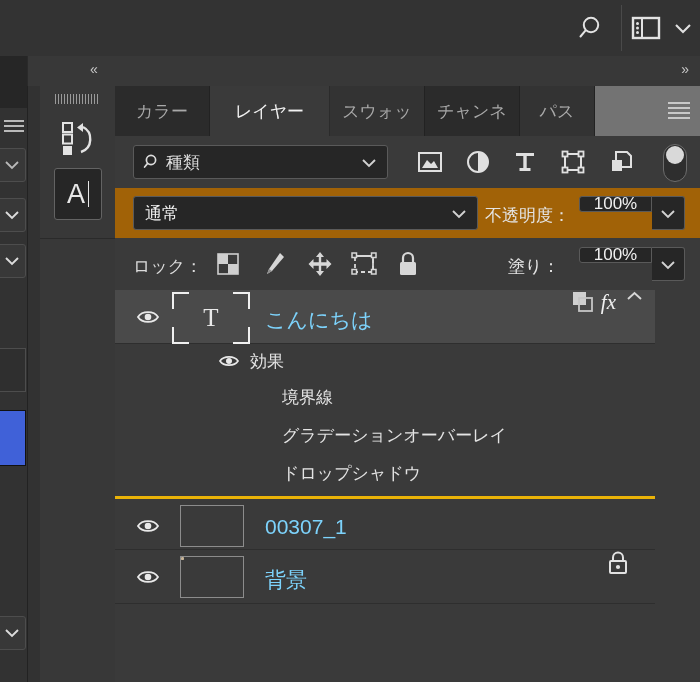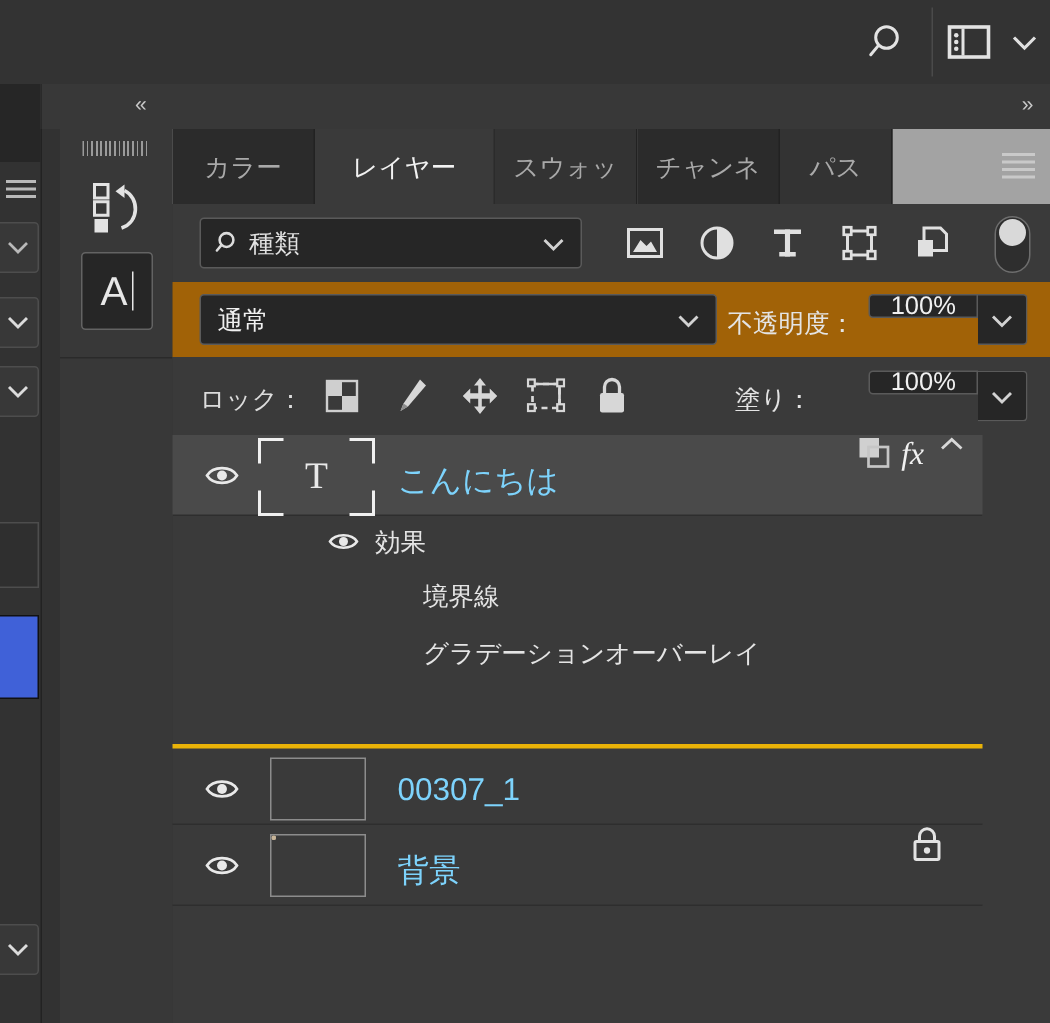--- a/index.html
+++ b/index.html
@@ -105,21 +105,21 @@
   .panel{
     position:absolute;left:115px;top:86px;width:585px;height:596px;
     background:#3a3a3a;
   }
   .panel-scroll-gap{
     position:absolute;left:540px;top:0;width:45px;height:596px;background:#323232;
   }
 
   
   .tabbar{
-    position:absolute;left:0;top:0;width:585px;height:50px;background:#a3a3a3;
+    position:absolute;left:0;top:0;width:585px;height:50px;background:#737373;
   }
   .tabs{position:absolute;left:0;top:0;height:50px;display:flex;}
   .tab{
     height:50px;display:flex;align-items:center;justify-content:center;
     font-size:17px;color:#a9a9a9;background:#2b2b2b;
     border-right:1px solid #222;box-sizing:border-box;padding:0 9px;
     white-space:nowrap;overflow:hidden;
   }
   .tab.active{background:#3a3a3a;color:#f2f2f2;border-right:1px solid #2b2b2b;}
   .tab.half{background:#333333;}
@@ -180,21 +180,21 @@
     display:flex;align-items:center;justify-content:center;
   }
 
   
   .lockrow{
     position:absolute;left:0;top:152px;width:585px;height:52px;background:#3a3a3a;
     border-bottom:1px solid #2e2e2e;
   }
   .lock-label{position:absolute;left:18px;top:17px;font-size:17px;color:#dcdcdc;white-space:nowrap;}
   .lbtn{position:absolute;top:11px;width:30px;height:30px;display:flex;align-items:center;justify-content:center;}
-  .fill-label{position:absolute;left:375px;top:17px;font-size:17px;color:#e4e4e4;white-space:nowrap;}
+  .fill-label{position:absolute;left:393px;top:17px;font-size:17px;color:#e4e4e4;white-space:nowrap;}
 
   
   .layerlist{
     position:absolute;left:0;top:204px;width:585px;height:392px;background:#3a3a3a;
   }
   .lrow{
     position:absolute;left:0;width:540px;height:54px;
     border-bottom:1px solid #2e2e2e;box-sizing:border-box;
   }
   .lrow.selected{background:#4a4a4a;}
@@ -566,20 +566,23 @@
           </svg>
         </span>
         <span class="etext" style="left:135px">効果</span>
       </div>
       <div class="efrow" style="top:90px">
         <span class="etext" style="left:167px">境界線</span>
       </div>
       <div class="efrow" style="top:128px">
         <span class="etext" style="left:167px">グラデーションオーバーレイ</span>
       </div>
+      <div class="efrow" style="top:166px">
+        <span class="etext" style="left:167px">ドロップシャドウ</span>
+      </div>
 
       <div class="lrow" style="top:206px;border-top:3px solid #eab308">
         <span class="eye">
           <svg width="24" height="20" viewBox="0 0 24 20">
             <path d="M2 10 C6 3.5 18 3.5 22 10 C18 16.5 6 16.5 2 10 Z" fill="none" stroke="#e9e9e9" stroke-width="1.8"></path>
             <circle cx="12" cy="10" r="3.3" fill="#e9e9e9"></circle>
           </svg>
         </span>
         <span class="thumb">
           <span class="checker">

